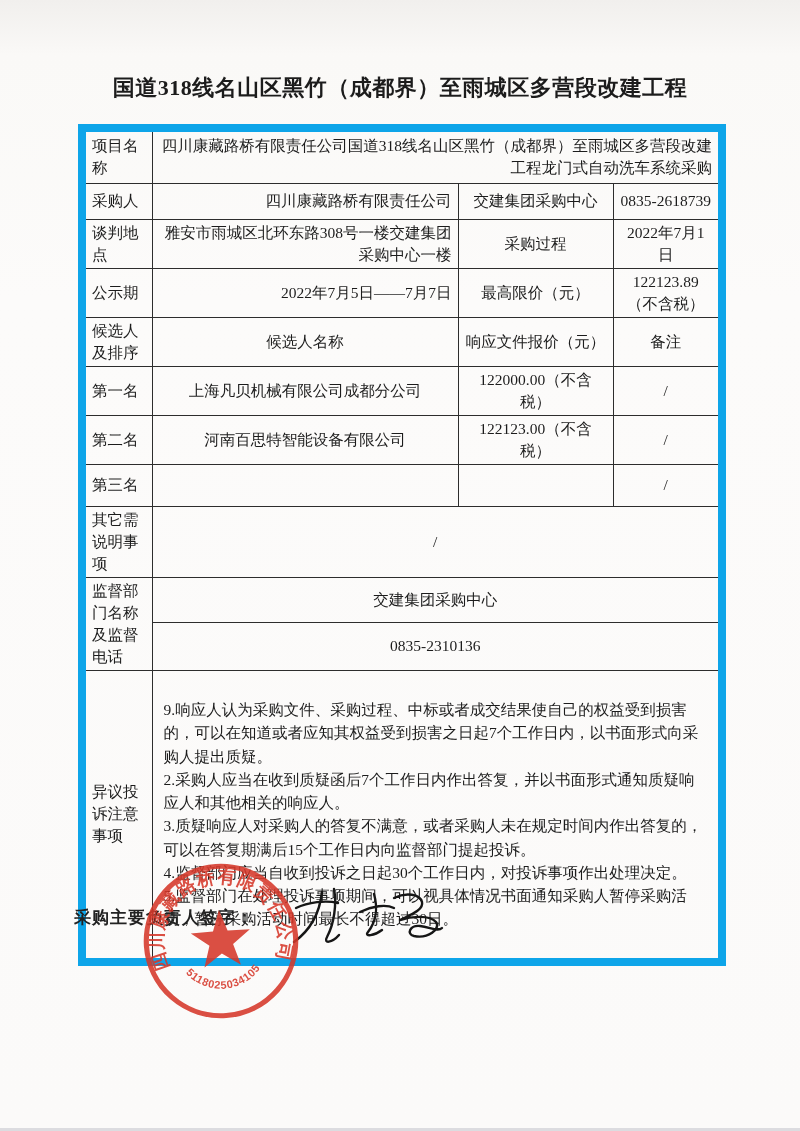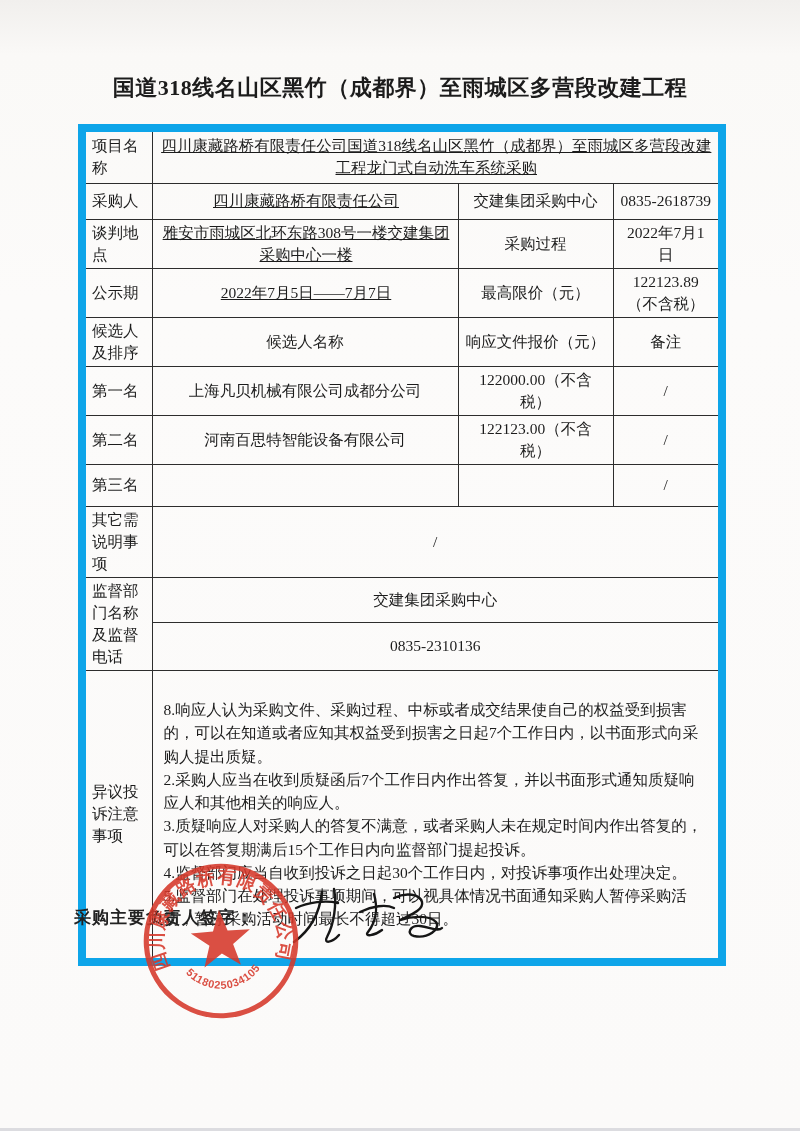--- a/index.html
+++ b/index.html
@@ -13,21 +13,21 @@
   .doc-title{position:absolute;top:74px;left:0;width:800px;text-align:center;
     font-weight:bold;font-size:22px;line-height:27px;letter-spacing:.5px;}
   table.main{
     position:absolute;top:124px;left:62px;width:640px;
     border-collapse:collapse;table-layout:fixed;
     font-size:15.5px;border:8px solid #0ea5e9;margin-left:16px;
   }
   td{border:1.5px solid #2d2d2d;vertical-align:middle;padding:2px 6px;line-height:1.42;}
   td.lbl{padding:2px 3px 2px 6px;}
   td.c{text-align:center;}
-  td.l{text-align:center;padding-left:8px;text-decoration:underline;}
+  td.l{text-align:right;padding-left:8px;}
   tr.r-proj{height:55px;} tr.r-buyer{height:36px;padding-left:24px;} tr.r-nego{height:47px;}
   tr.r-pub{height:45px;}  tr.r-chead{height:40px;}
   tr.r-cand1,tr.r-cand2{height:45px;font-family:Liberation Serif, serif;} tr.r-cand3{height:42px;}
   tr.r-other{height:42px;padding-left:31px;} tr.r-supa{height:39px;} tr.r-supb{height:41px;padding-left:16px;}
   tr.r-obj{height:292px;}
   td.obj-content{padding:8px 11px;}
   .obj-item{line-height:1.5;text-align:left;}
   .sign-label{position:absolute;left:74px;top:906px;font-size:17px;letter-spacing:1px;font-weight:bold;color:#222;}
   .signature{position:absolute;left:282px;top:882px;}
   .seal{position:absolute;left:138px;top:856px;opacity:.88;transform:rotate(-4deg);}
@@ -101,21 +101,21 @@
     <tr class="r-supa">
       <td class="lbl" rowspan="2">监督部门名称及监督电话</td>
       <td class="c" colspan="3">交建集团采购中心</td>
     </tr>
     <tr class="r-supb">
       <td class="c" colspan="3">0835-2310136</td>
     </tr>
     <tr class="r-obj">
       <td class="lbl">异议投诉注意事项</td>
       <td class="obj-content" colspan="3">
-        <div class="obj-item">8.响应人认为采购文件、采购过程、中标或者成交结果使自己的权益受到损害的，可以在知道或者应知其权益受到损害之日起7个工作日内，以书面形式向采购人提出质疑。</div>
+        <div class="obj-item">9.响应人认为采购文件、采购过程、中标或者成交结果使自己的权益受到损害的，可以在知道或者应知其权益受到损害之日起7个工作日内，以书面形式向采购人提出质疑。</div>
         <div class="obj-item">2.采购人应当在收到质疑函后7个工作日内作出答复，并以书面形式通知质疑响应人和其他相关的响应人。</div>
         <div class="obj-item">3.质疑响应人对采购人的答复不满意，或者采购人未在规定时间内作出答复的，可以在答复期满后15个工作日内向监督部门提起投诉。</div>
         <div class="obj-item">4.监督部门应当自收到投诉之日起30个工作日内，对投诉事项作出处理决定。</div>
         <div class="obj-item">5.监督部门在处理投诉事项期间，可以视具体情况书面通知采购人暂停采购活动，暂停采购活动时间最长不得超过30日。</div>
       </td>
     </tr>
   </tbody>
 </table>
 
 <div class="sign-label">采购主要负责人签字：</div>

